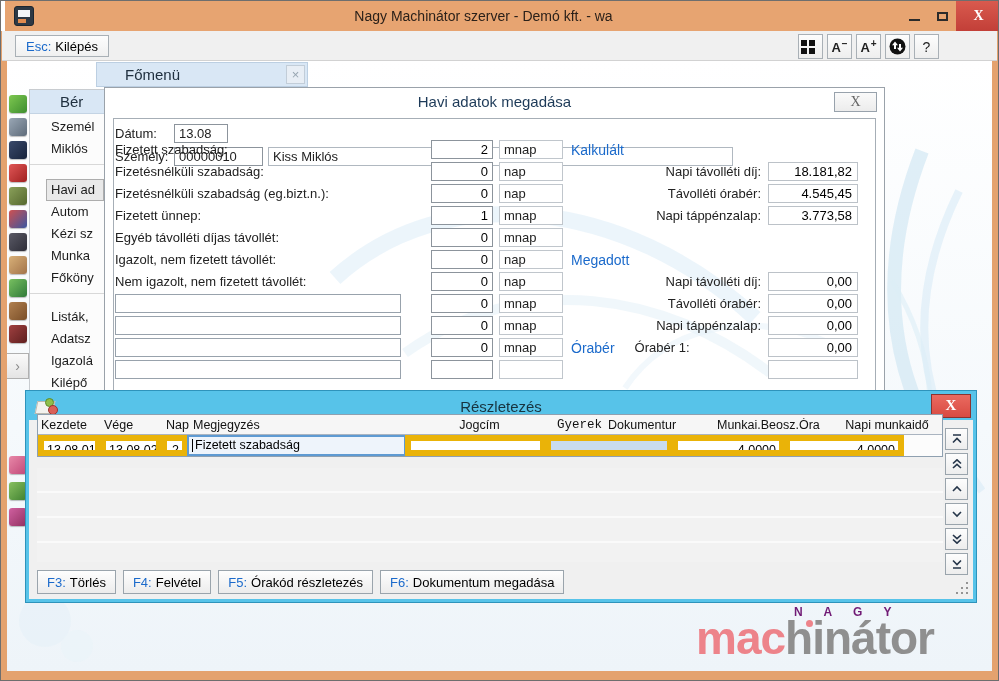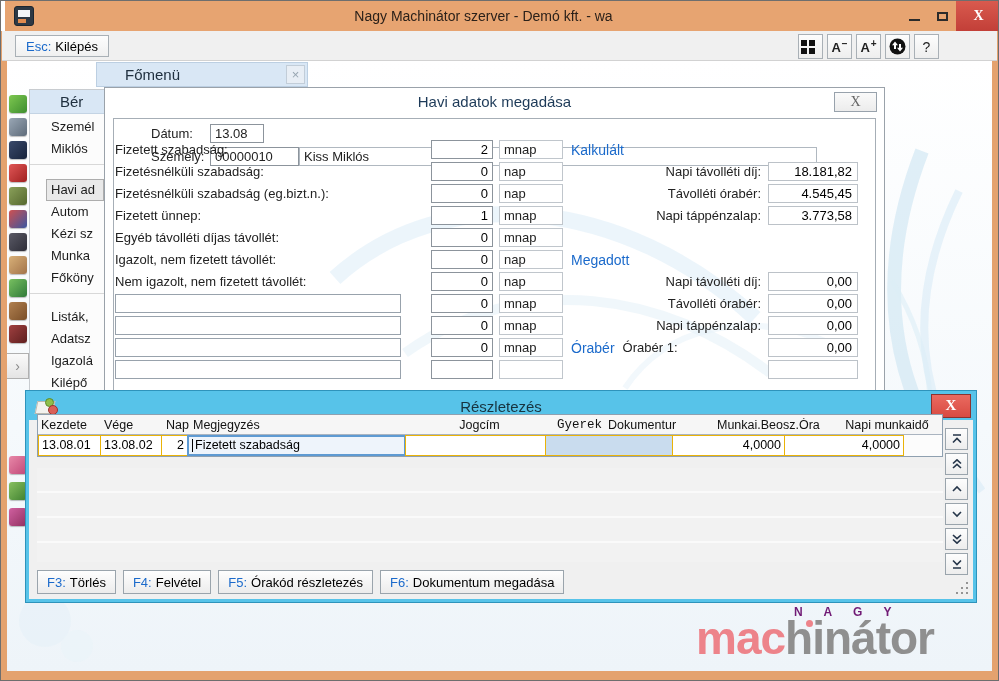--- a/index.html
+++ b/index.html
@@ -54,48 +54,48 @@
   .sb-item.selected { height:22px; line-height:20px; margin-left:16px; padding-left:4px; background:#e9e9e9; border:1px solid #adadad; }
   .sb-sep { height:1px; background:#d8d8d8; margin:4px 0; }
   .sb-space10 { height:10px; } .sb-space8 { height:8px; } .sb-space2 { height:2px; }
 
   
   .dialog { position:absolute; left:103px; top:86px; width:781px; height:310px; background:#fff; border:1px solid #9aa2aa; z-index:2; overflow:hidden; }
   .dialog > svg { position:absolute; left:0; top:0; }
   .dlg-title { position:relative; height:27px; line-height:27px; text-align:center; font-size:15px; color:#1d3a58; }
   .dlg-close { position:absolute; top:4px; right:7px; width:43px; height:20px; background:linear-gradient(#fafafa,#ececec); border:1px solid #98a2ac; color:#666; text-align:center; line-height:17px; font-size:14px; font-family:"Liberation Serif",serif; }
   .groupbox { position:absolute; left:8px; top:30px; width:763px; height:430px; border:1px solid #a6aeb6; }
-  .hd-row { position:absolute; left:10px; display:flex; align-items:center; font-size:13px; color:#222;padding-left:36px; }
+  .hd-row { position:absolute; left:10px; display:flex; align-items:center; font-size:13px; color:#222; }
   .hd-row .hl { width:59px; }
   .tbox { height:19px; border:1px solid #8c949c; background:#fff; font-size:13px; line-height:17px; padding:0 4px; }
   .frows { position:absolute; left:2px; top:52px; right:2px; }
   .frow { display:flex; height:19px; margin-bottom:3px; align-items:center; }
   .lblzone { width:324px; padding-left:8px; font-size:13px; color:#222; line-height:19px; white-space:nowrap; overflow:hidden; flex:none; }
   .wideinput { width:286px; height:19px; border:1px solid #98a2ac; background:#fff; }
   .numbox { width:62px; height:19px; border:1px solid #8c949c; background:#fff; text-align:right; padding-right:4px; font-size:13px; line-height:17px; flex:none; }
   .unitbox { width:64px; height:19px; margin-left:6px; border:1px solid #c0c6cc; background:#fff; padding-left:4px; font-size:13px; line-height:17px; color:#222; flex:none; }
   .rzone { margin-left:8px; flex:1; display:flex; align-items:center; font-size:13px; }
   .sechdr { color:#1b6acb; font-size:14px; white-space:nowrap; }
   .rlabel { flex:1; text-align:right; padding-right:7px; color:#222; white-space:nowrap; }
   .valbox { width:90px; height:19px; margin-right:24px; border:1px solid #bcc2c8; background:#fff; text-align:right; padding-right:5px; font-size:13px; line-height:17px; flex:none; }
-  .inlinelbl { margin-left:8px; color:#222; white-space:nowrap; }
+  .inlinelbl { margin-left:20px; color:#222; white-space:nowrap; }
 
   
   .detail { position:absolute; left:25px; top:390px; width:950px; height:211px; background:#f0f0f0; border:3px solid #57c3e9; box-shadow:0 0 0 1px #2e93bb; z-index:10; }
   .dt-title { position:relative; height:26px; background:#57c3e9; text-align:center; line-height:26px; font-size:15px; color:#17333f; }
   .dt-icon { position:absolute; left:7px; top:3px; width:24px; height:20px; }
   .dt-icon .env { position:absolute; left:0; top:4px; width:18px; height:13px; background:#f2f2ee; border:1px solid #b9b9b0; transform:skewX(-12deg); }
   .dt-icon .dotg { position:absolute; left:9px; top:1px; width:9px; height:9px; border-radius:50%; background:#8fbf4a; border:1px solid #5e8c2a; }
   .dt-icon .dotr { position:absolute; left:12px; top:8px; width:10px; height:10px; border-radius:50%; background:#d96058; border:1px solid #9c332d; }
   .dt-close { position:absolute; right:2px; top:0; width:40px; height:24px; background:linear-gradient(#ea6a60,#d84b42); border:1px solid #8a3330; color:#fff; font-family:"Liberation Serif",serif; font-weight:bold; font-size:15px; text-align:center; line-height:21px; }
   .dt-table { position:absolute; left:8px; top:20px; width:906px; border:1px solid #8fa0b0; background:#fcfcfc; }
   .dt-hrow { display:flex; height:20px; background:#f6f6f6; border-bottom:1px solid #aab4c0; font-size:12.5px; color:#111; align-items:center; }
   .hc { padding:0 3px; white-space:nowrap; overflow:hidden; flex:none; }
   .dt-drow { display:flex; height:21px; }
-  .dc { flex:none; border:1px solid #eab308; background:#fff; font-size:12.5px; line-height:19px; padding:0 3px; white-space:nowrap; overflow:hidden; margin-left:-1px; }
+  .dc { flex:none; border:6px solid #eab308; background:#fff; font-size:12.5px; line-height:19px; padding:0 3px; white-space:nowrap; overflow:hidden; margin-left:-1px; }
   .dc.first { margin-left:0; }
   .dc.focus { background:#eef4fb; border:2px solid #5e9ad2; line-height:17px; display:flex; align-items:center; }
   .caret { width:1px; height:13px; background:#000; margin-right:2px; flex:none; }
   .dc.shade { background:#c9dcee; }
   .dc.num { text-align:right; }
   .dt-rows { position:absolute; left:8px; top:74px; width:906px; height:94px; background:repeating-linear-gradient(180deg,#f2f2f2 0 23px,#fafafa 23px 25px); }
   .dt-buttons { position:absolute; left:8px; bottom:6px; display:flex; gap:7px; height:23px; z-index:2; }
   .dt-btn { padding:11px 9px; border:1px solid #9aa4ac; background:linear-gradient(#fefefe,#ececec); font-size:13px; line-height:21px; display:flex; align-items:center; white-space:nowrap; }
   .dt-scroll { position:absolute; right:5px; top:34px; width:23px; display:flex; flex-direction:column; gap:3px; }
   .sc-btn { height:22px; border:1px solid #9aa4ac; background:linear-gradient(#fdfdfd,#ededed); display:flex; align-items:center; justify-content:center; }
@@ -220,21 +220,21 @@
     <div class="dlg-close">X</div>
     <div class="groupbox"></div>
 
     <div class="hd-row" style="top:36px;">
       <span class="hl">Dátum:</span>
       <span class="tbox" style="width:54px;">13.08</span>
     </div>
     <div class="hd-row" style="top:59px;">
       <span class="hl">Személy:</span>
       <span class="tbox" style="width:89px;">00000010</span>
-      <span class="tbox" style="width:518px; border-color:#b0b8c0;">Kiss Miklós</span>
+      <span class="tbox" style="width:465px; margin-left:5px; border-color:#b0b8c0;">Kiss Miklós</span>
     </div>
 
     <div class="frows">
 
       <div class="frow">
         <div class="lblzone">Fizetett szabadság:</div>
         <div class="numbox">2</div>
         <div class="unitbox">mnap</div>
         <div class="rzone">
             <span class="sechdr">Kalkulált</span>

